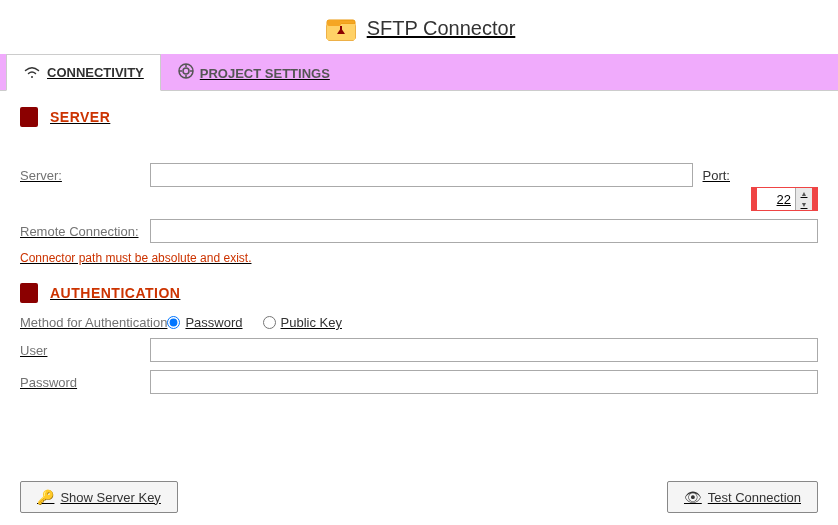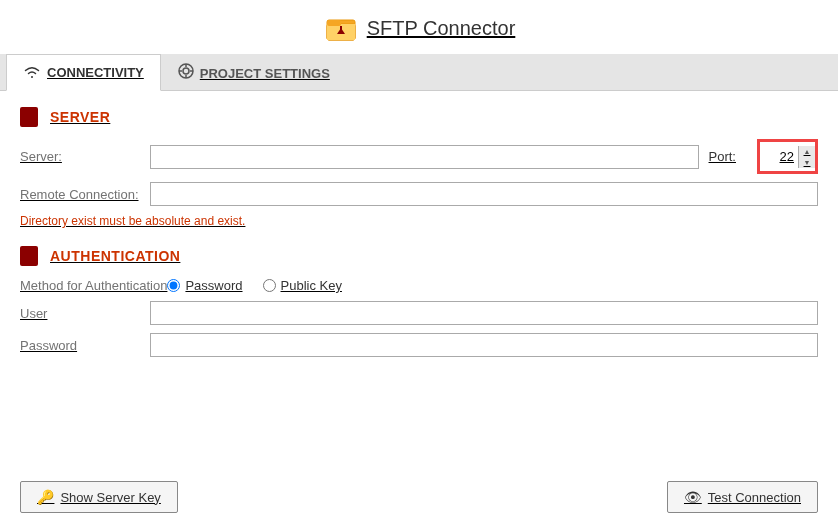--- a/index.html
+++ b/index.html
@@ -30,21 +30,21 @@
     }
     .header-title {
       font-size: 20px;
       color: #333;
       font-weight: normal;
     }
     
     .tabs {
       display: flex;
       border-bottom: 1px solid #ccc;
-      background: #e5e5e5;
+      background: #f0abfc;
       padding: 0 6px;
     }
     .tab {
       display: flex;
       align-items: center;
       gap: 6px;
       padding: 8px 16px;
       cursor: pointer;
       font-size: 13px;
       font-weight: bold;
@@ -117,22 +117,23 @@
       gap: 21px;
       margin-left: 10px;
     }
     .port-label {
       color: #333;
       font-size: 13px;
     }
     .port-input-wrapper {
       display: flex;
       align-items: center;
-      border: 3px solid #ef4444;
-      height: 35px;
+      border: 6px solid #ef4444;
+      height: 24px;
+      margin-top: 48px;
     }
     .port-input {
       width: 38px;
       height: 22px;
       border: none;
       padding: 2px 4px;
       font-size: 13px;
       text-align: right;
       outline: none;
     }
@@ -284,21 +285,21 @@
             </div>
           </div>
         </div>
       </div>
 
       <div class="form-row">
         <span class="form-label">Remote Connection:</span>
         <input class="form-input" type="text" style="">
       </div>
 
-      <div class="error-msg">Directory exist must be absolute and exist.</div>
+      <div class="error-msg">Connector path must be absolute and exist.</div>
     </div>
 
     <div class="section">
       <div class="section-header">
         <span class="section-icon" style="background:#8B0000; width:18px; height:20px; display:inline-block; border-radius:2px;"></span>
         <span class="section-title">AUTHENTICATION</span>
       </div>
 
       <div class="form-row">
         <span class="form-label">Method for Authentication</span>

